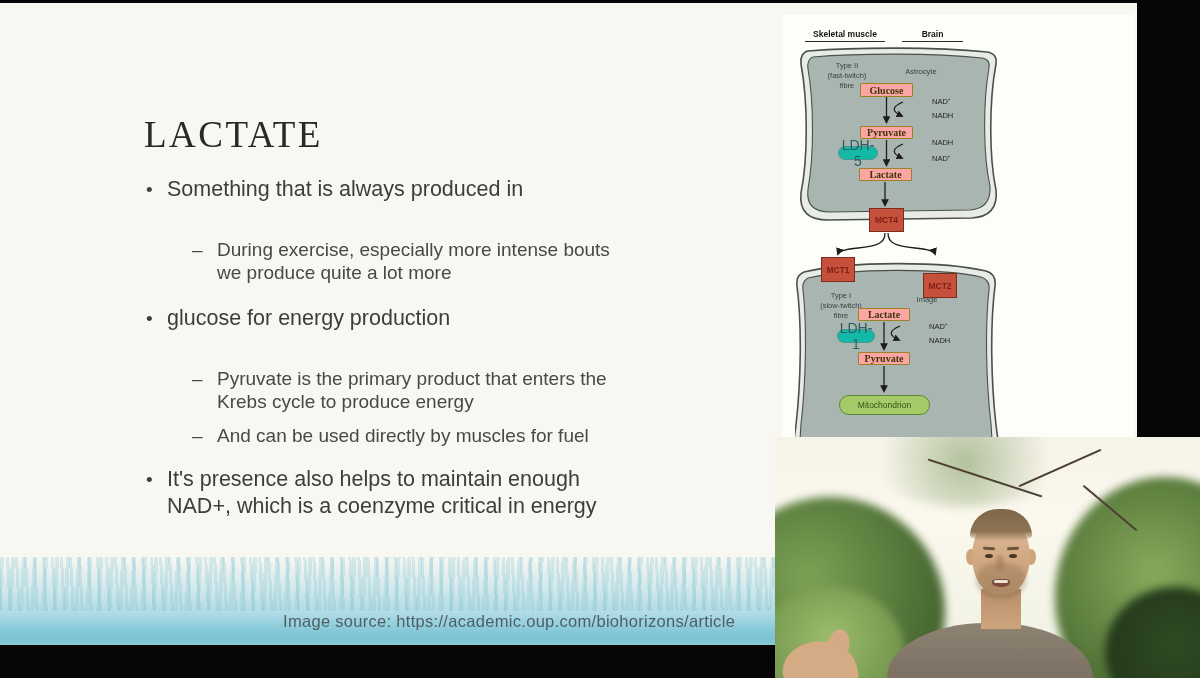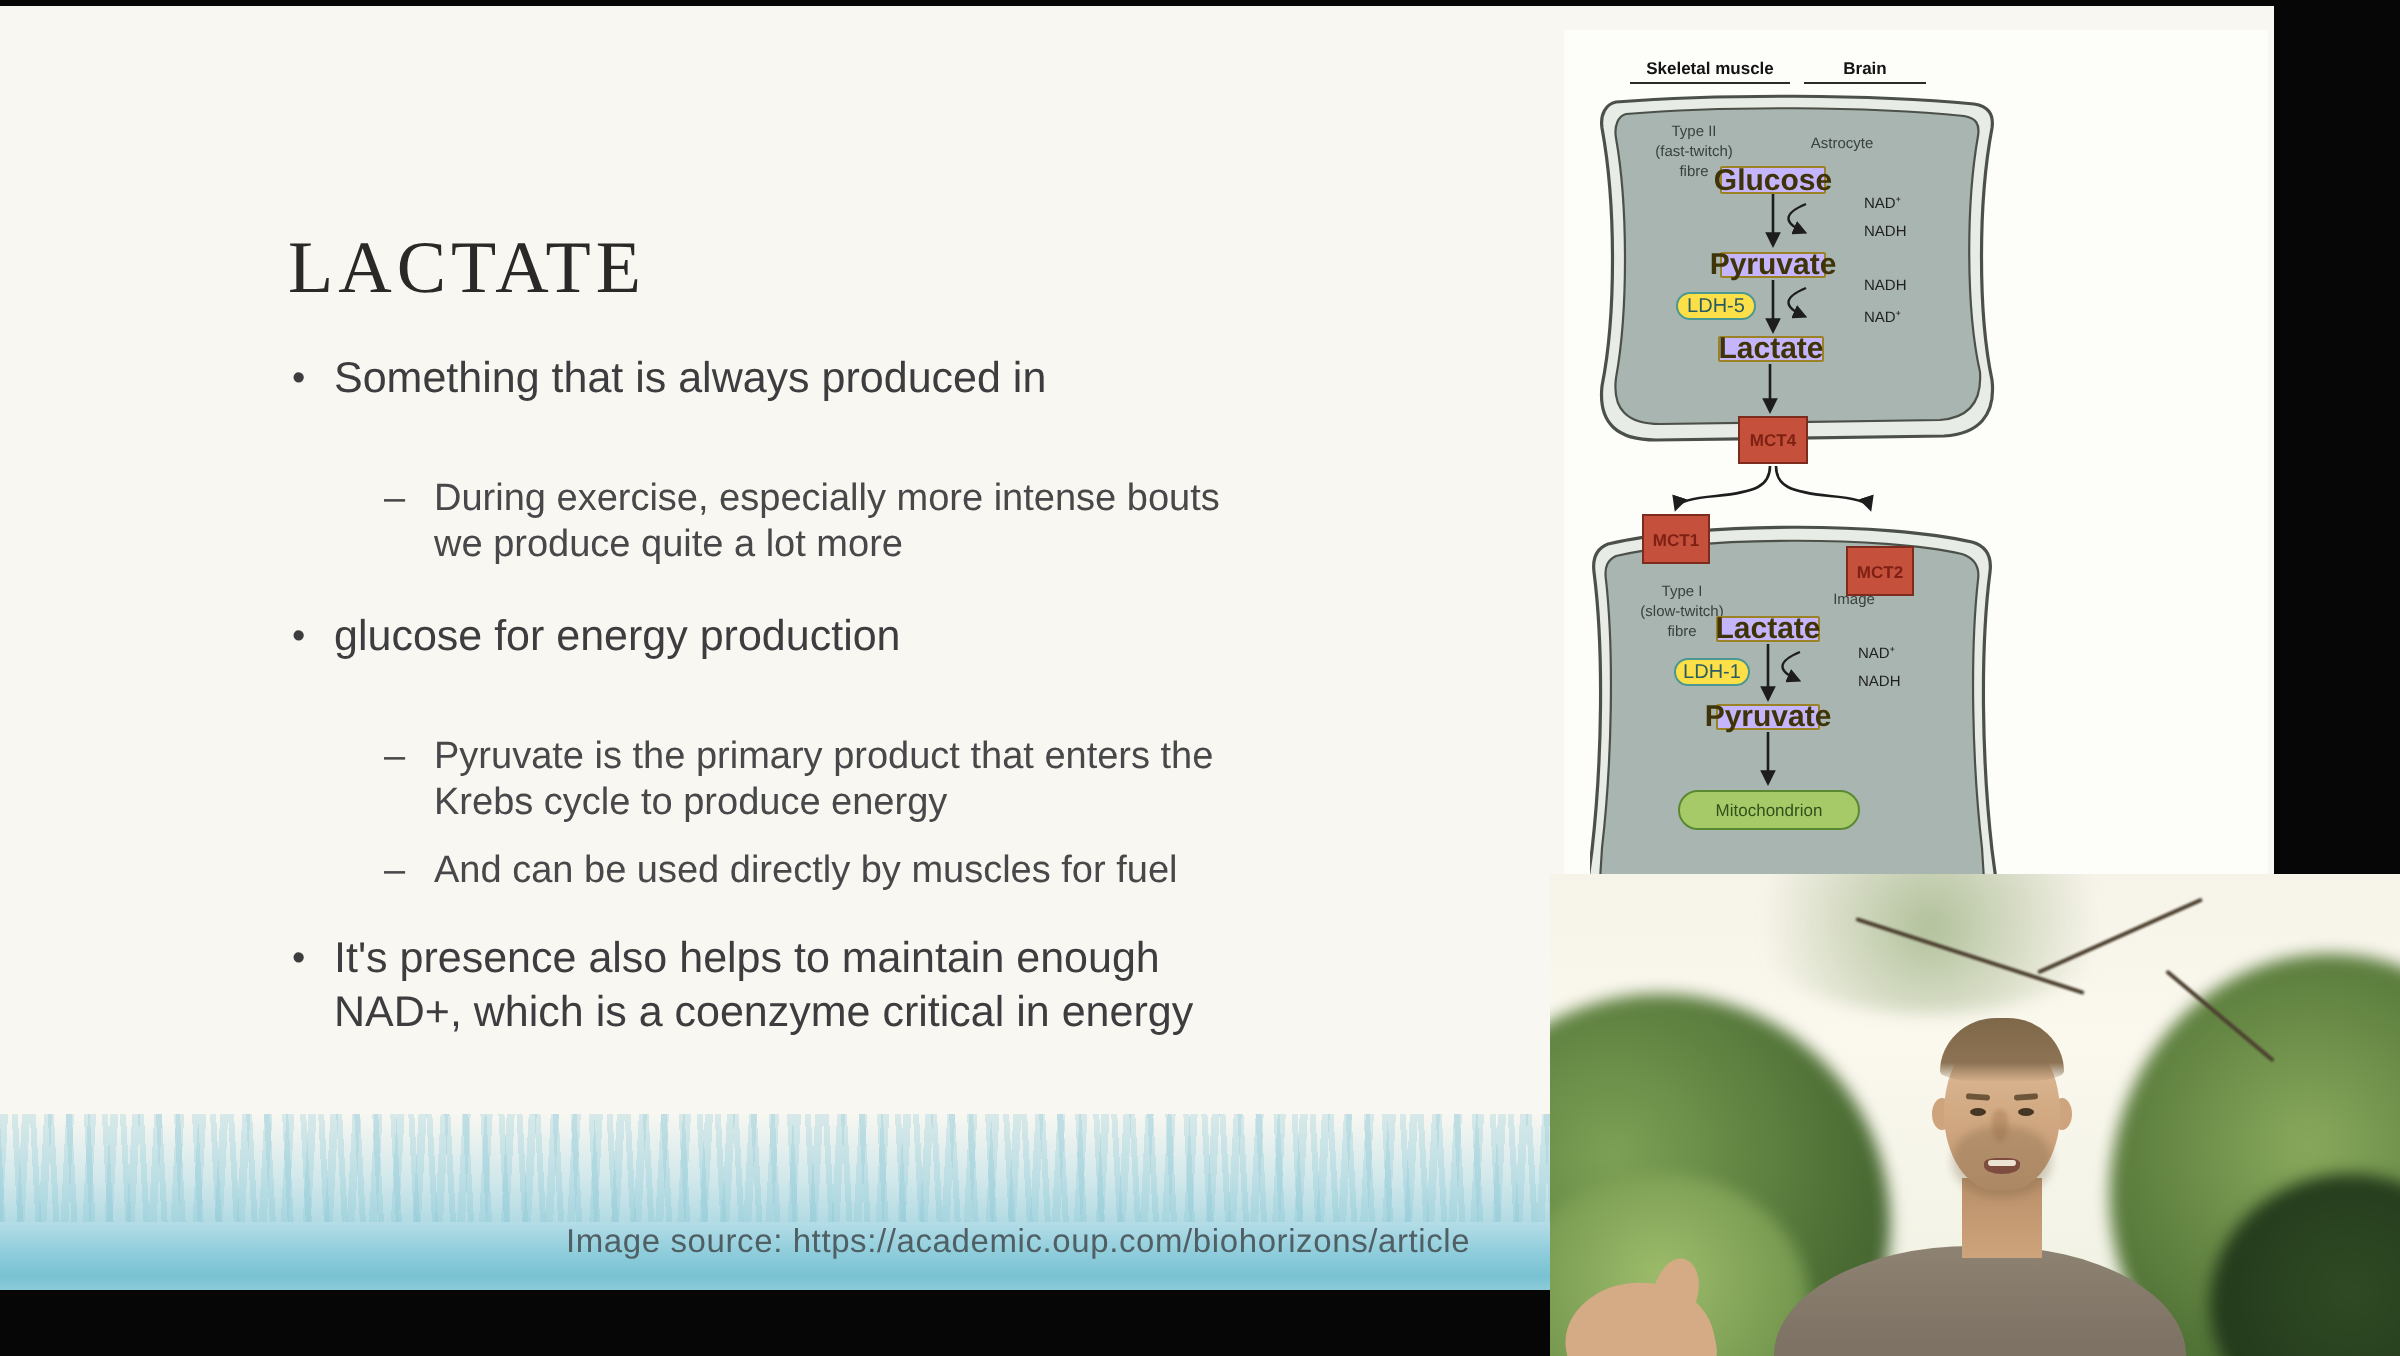--- a/index.html
+++ b/index.html
@@ -48,26 +48,26 @@
   
   .diagram{position:absolute;left:795px;top:22px;width:205px;height:415px;}
   .diagram svg{position:absolute;left:0;top:0;}
   .dlab{position:absolute;text-align:center;font-size:7.5px;line-height:10px;color:#39413d;}
   .hdr{position:absolute;text-align:center;font-size:8.5px;font-weight:bold;color:#141414;
        border-bottom:1.5px solid #2b2b2b;padding-bottom:2px;}
   .ybox,.rbox,.ldh,.mito{
     position:absolute;display:flex;align-items:center;justify-content:center;
     text-align:center;box-sizing:border-box;
   }
-  .ybox{background:#c4b5fd;border:1.4px solid #9b8225;color:#3f3408;
-        font-size:15px;font-weight:bold;border-radius:1px;}
+  .ybox{background:#fca5a5;border:1.4px solid #9b8225;color:#3f3408;
+        font-size:10px;font-weight:bold;border-radius:1px;font-family:Liberation Serif, serif;}
   .rbox{background:#c5503c;border:1.4px solid #7c2b1c;color:#7e2114;
         font-size:8.5px;font-weight:bold;}
-  .ldh{background:#fde047;border:1.3px solid #4d9793;color:#2b5c61;
-       font-size:10px;border-radius:8px;}
+  .ldh{background:#14b8a6;border:1.3px solid #4d9793;color:#2b5c61;
+       font-size:14px;border-radius:8px;}
   .mito{background:#a7ca69;border:1.5px solid #5b8932;color:#31511c;
         font-size:8.5px;border-radius:10px;}
   .cof{position:absolute;font-size:7.5px;color:#1f1f1f;padding-left:25px;}
   
   .webcam{
     position:absolute;left:775px;top:437px;width:425px;height:241px;
     overflow:hidden;background:linear-gradient(180deg,#f6f3e9 0%,#fbf8ee 35%,#eef0e2 100%);
   }
   .blob{position:absolute;border-radius:50%;filter:blur(4px);}
   .branch{position:absolute;background:#4c4030;height:2px;border-radius:2px;filter:blur(.4px);}
@@ -179,21 +179,21 @@
       <path d="M 91.5,115 L 91.5,140" stroke="#1d1d1d" stroke-width="1.3" fill="none" marker-end="url(#ah)"></path>
       <path d="M 108,119 Q 91,126 107,133" stroke="#1d1d1d" stroke-width="1.2" fill="none" marker-end="url(#ah)"></path>
       <path d="M 90,157 L 90,180" stroke="#1d1d1d" stroke-width="1.3" fill="none" marker-end="url(#ah)"></path>
       <path d="M 90,208 C 90,218 83,221 63,223 C 51,224 44,226 43,229" stroke="#1d1d1d" stroke-width="1.3" fill="none" marker-end="url(#ah)"></path>
       <path d="M 93,208 C 93,218 100,221 120,223 C 132,224 139,226 140,229" stroke="#1d1d1d" stroke-width="1.3" fill="none" marker-end="url(#ah)"></path>
       <path d="M 89,297 L 89,324" stroke="#1d1d1d" stroke-width="1.3" fill="none" marker-end="url(#ah)"></path>
       <path d="M 105,301 Q 88,308 104,315" stroke="#1d1d1d" stroke-width="1.2" fill="none" marker-end="url(#ah)"></path>
       <path d="M 89,341 L 89,366" stroke="#1d1d1d" stroke-width="1.3" fill="none" marker-end="url(#ah)"></path>
     </svg>
 
-    <div class="hdr" style="left:20px;top:4px;width:80px;">Skeletal muscle</div>
+    <div class="hdr" style="left:10px;top:4px;width:80px;">Skeletal muscle</div>
     <div class="hdr" style="left:107px;top:4px;width:61px;">Brain</div>
 
     <div class="dlab" style="left:14px;top:36px;width:76px;">
       <span>Type II</span><br>
       <span>(fast-twitch)</span><br>
       <span>fibre</span>
     </div>
     <div class="dlab" style="left:96px;top:42px;width:60px;">Astrocyte</div>
 
     <div class="ybox" style="left:65px;top:58px;width:53px;height:14px;">Glucose</div>

